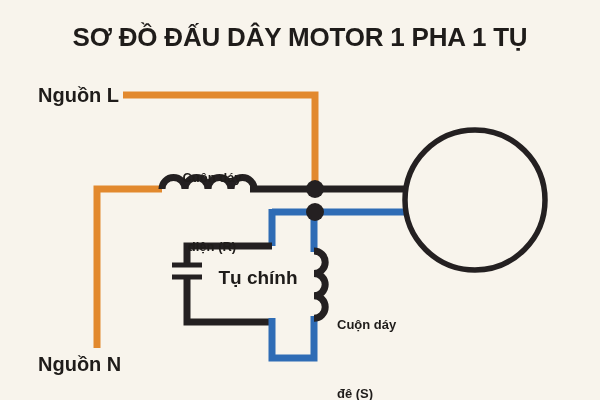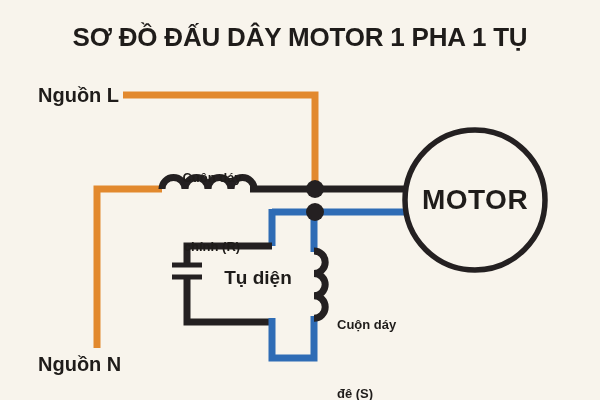--- a/index.html
+++ b/index.html
@@ -93,25 +93,24 @@
   </svg>
 
   <div class="lbl title">SƠ ĐỒ ĐẤU DÂY MOTOR 1 PHA 1 TỤ</div>
 
   <div class="lbl src src-n">Nguồn N</div>
 
   <div class="lbl src src-l">Nguồn L</div>
 
   <div class="lbl coil-lbl main-coil-lbl">
     <div>Cuộn dáy</div>
-    <div>chính (R)</div>
+    <div>diện (R)</div>
   </div>
 
-  <div class="lbl cap-lbl">Tụ diện</div>
+  <div class="lbl cap-lbl">Tụ chính</div>
 
   <div class="lbl coil-lbl start-coil-lbl">
     <div>Cuộn dáy</div>
     <div>đê (S)</div>
   </div>
 
-  <div class="lbl motor-lbl">MOTOR</div>
 
 </div>
 
 </body></html>

